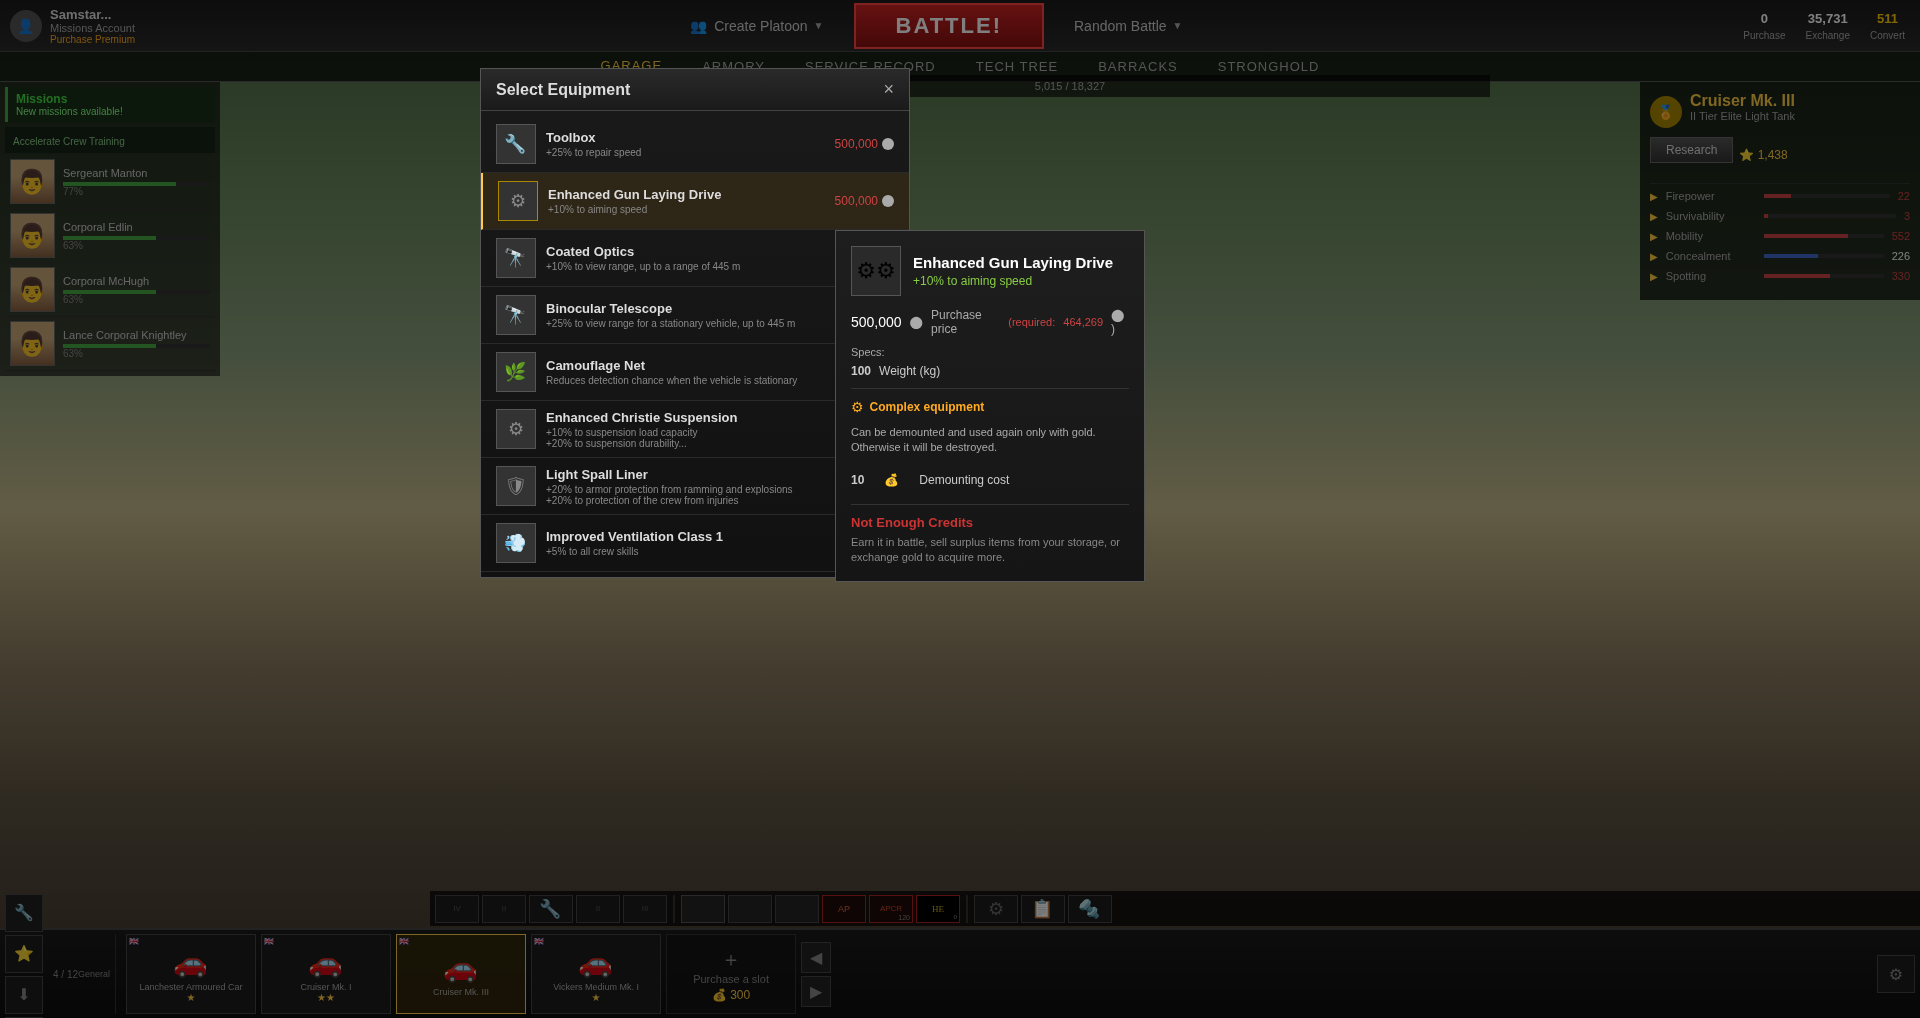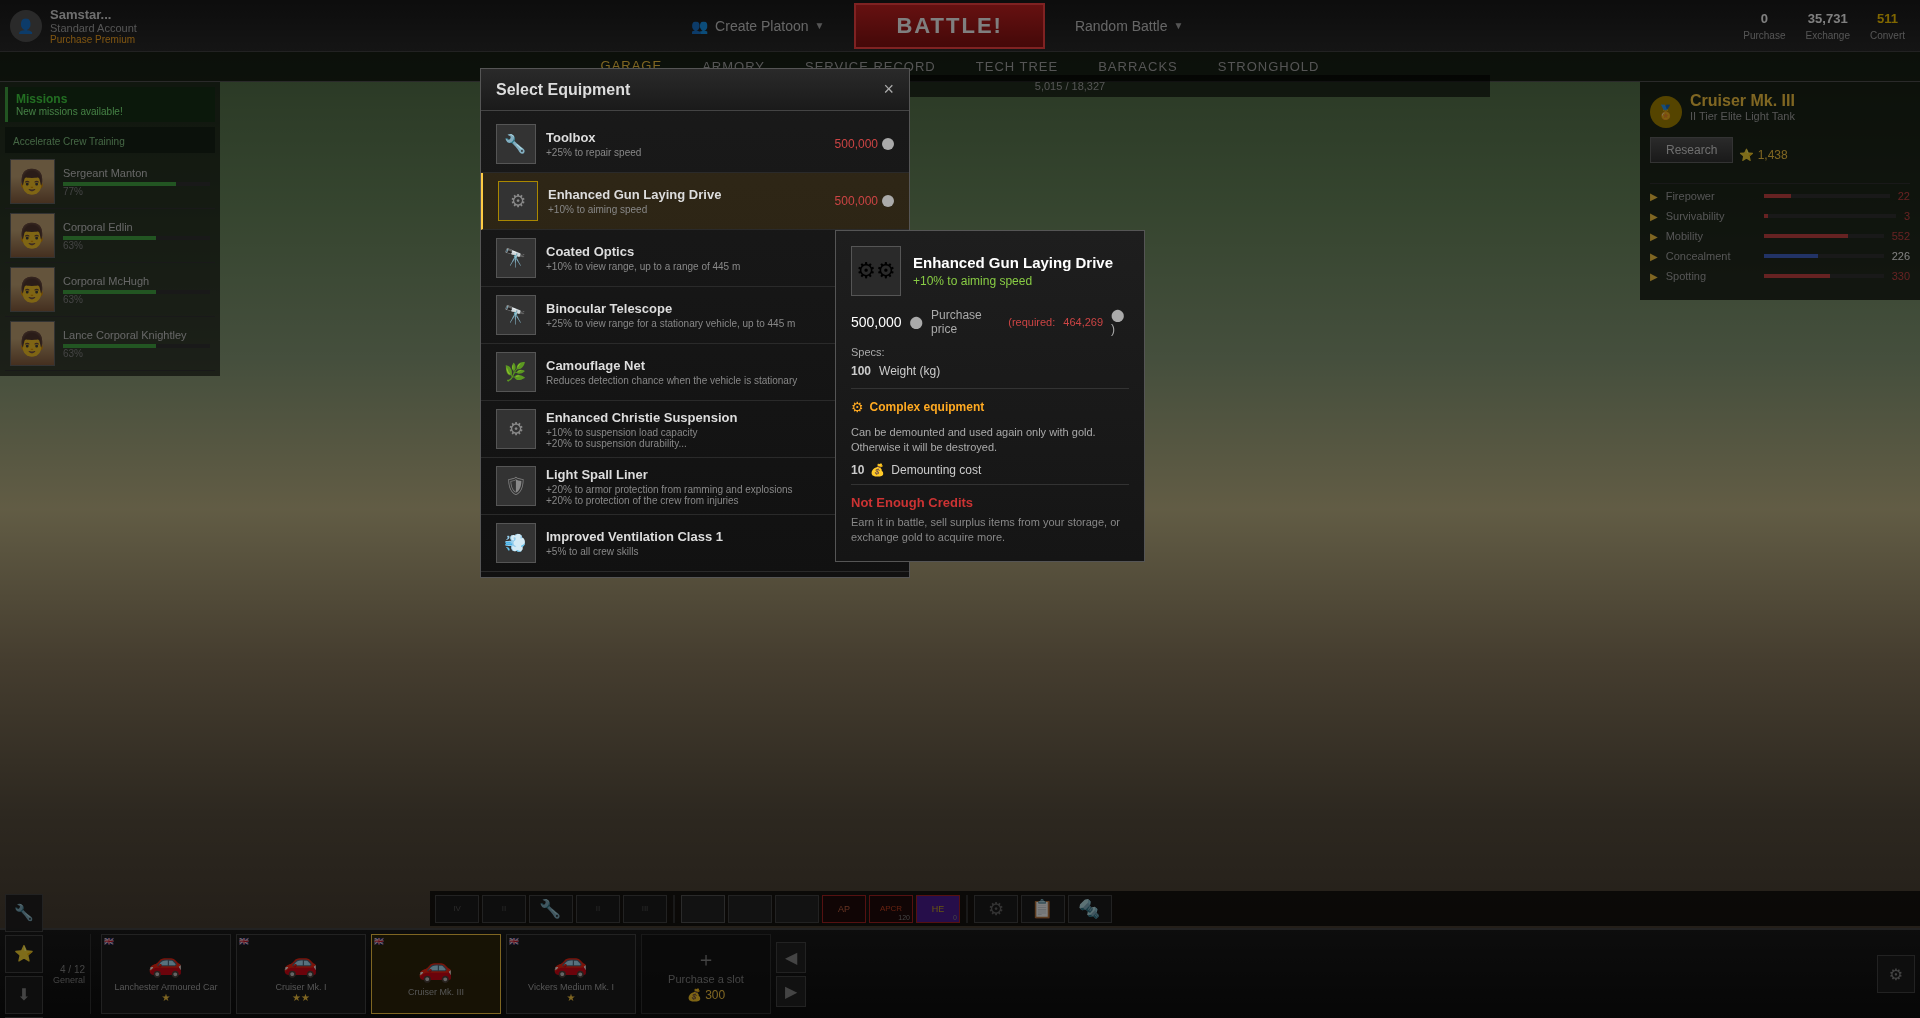--- a/index.html
+++ b/index.html
@@ -510,24 +510,24 @@
     .complex-desc {
       color: #aaa;
       font-size: 11px;
       margin: 5px 0;
       line-height: 1.4;
     }
 
     .demount-row {
       display: flex;
       align-items: flex-end;
-      gap: 6px;
+      gap: 20px;
       font-size: 12px;
       color: #ccc;
-      margin: 7px 0;
+      margin: 17px 0;
     }
 
     .gold-icon {
       color: #ffcc22;
       font-size: 12px;
     }
 
     .not-enough {
       color: #cc3333;
       font-size: 13px;
@@ -727,21 +727,21 @@
 </head>
 <body>
 
 <div class="bg"></div>
 
 <div class="topbar">
   <div class="topbar-left">
     <div class="user-icon">👤</div>
     <div class="account-info">
       <span class="account-name">Samstar...</span>
-      <span class="account-type">Standard Account</span>
+      <span class="account-type">Missions Account</span>
       <span class="account-type" style="color:#ffaa22;cursor:pointer;font-size:10px;">Purchase Premium</span>
     </div>
   </div>
 
   <div class="topbar-center">
     <div class="create-platoon-btn">
       <span>👥</span>
       <span>Create Platoon</span>
       <span class="dropdown-arrow">▼</span>
     </div>
@@ -1060,42 +1060,42 @@
   <div class="equip-small-slot" style="border-color:#555;background:#252525;"></div>
   <div class="equip-small-slot" style="background:#252525;"></div>
   <div class="equip-small-slot" style="background:#252525;"></div>
   <div class="equip-small-slot" style="border-color:#aa2222;background:#200a0a;">
     <span style="color:#cc6644;font-size:9px;">AP</span>
   </div>
   <div class="equip-small-slot" style="border-color:#aa2222;background:#200a0a;">
     <span style="color:#cc4422;font-size:8px;">APCR</span>
     <span style="position:absolute;bottom:1px;right:2px;font-size:7px;color:#888;">120</span>
   </div>
-  <div class="equip-small-slot" style="border-color:#aa2222;background:#4c1d95;">
+  <div class="equip-small-slot" style="border-color:#aa2222;background:#000000;font-family:Liberation Serif, serif;">
     <span style="color:#ccaa22;font-size:9px;">HE</span>
     <span style="position:absolute;bottom:1px;right:2px;font-size:7px;color:#888;">0</span>
   </div>
 
   <div class="divider-vert"></div>
 
   <div class="equip-small-slot">⚙</div>
   <div class="equip-small-slot">📋</div>
   <div class="equip-small-slot">🔩</div>
 </div>
 
 <div class="bottom-bar">
 
   <div style="display:flex;flex-direction:column;gap:3px;padding:5px;align-items:center;">
     <div class="bl-btn">🔧</div>
     <div class="bl-btn">⭐</div>
     <div class="bl-btn">⬇</div>
     <div class="bl-btn">💬</div>
   </div>
 
-  <div style="color:#888;font-size:10px;padding:5px;display:flex;flex-direction:column;align-items:flex-end;justify-content:center;">
+  <div style="color:#888;font-size:10px;padding:5px;display:flex;flex-direction:row;align-items:flex-start;justify-content:center;">
     <span>4 / 12</span>
     <span style="font-size:9px;">General</span>
   </div>
 
   <div class="separator"></div>
 
   <div class="tank-slots">
 
     <div class="tank-slot">
       <span class="tank-tier">I</span>

